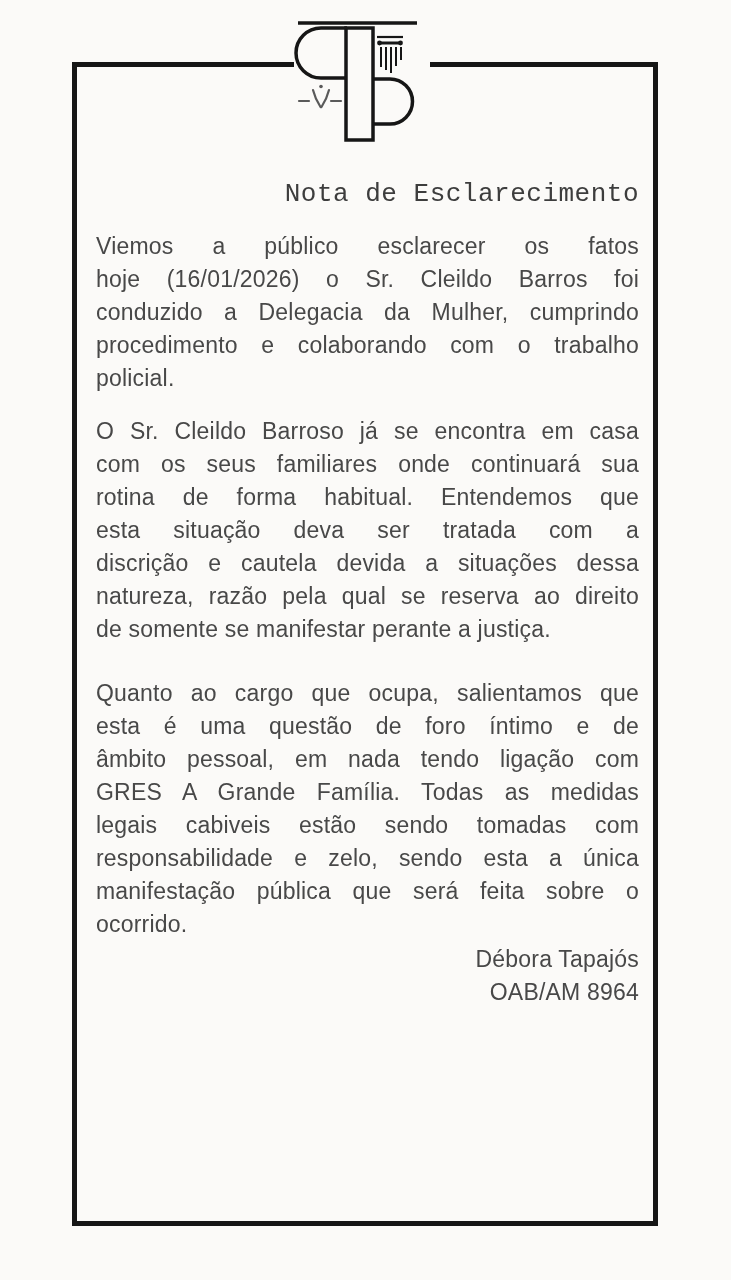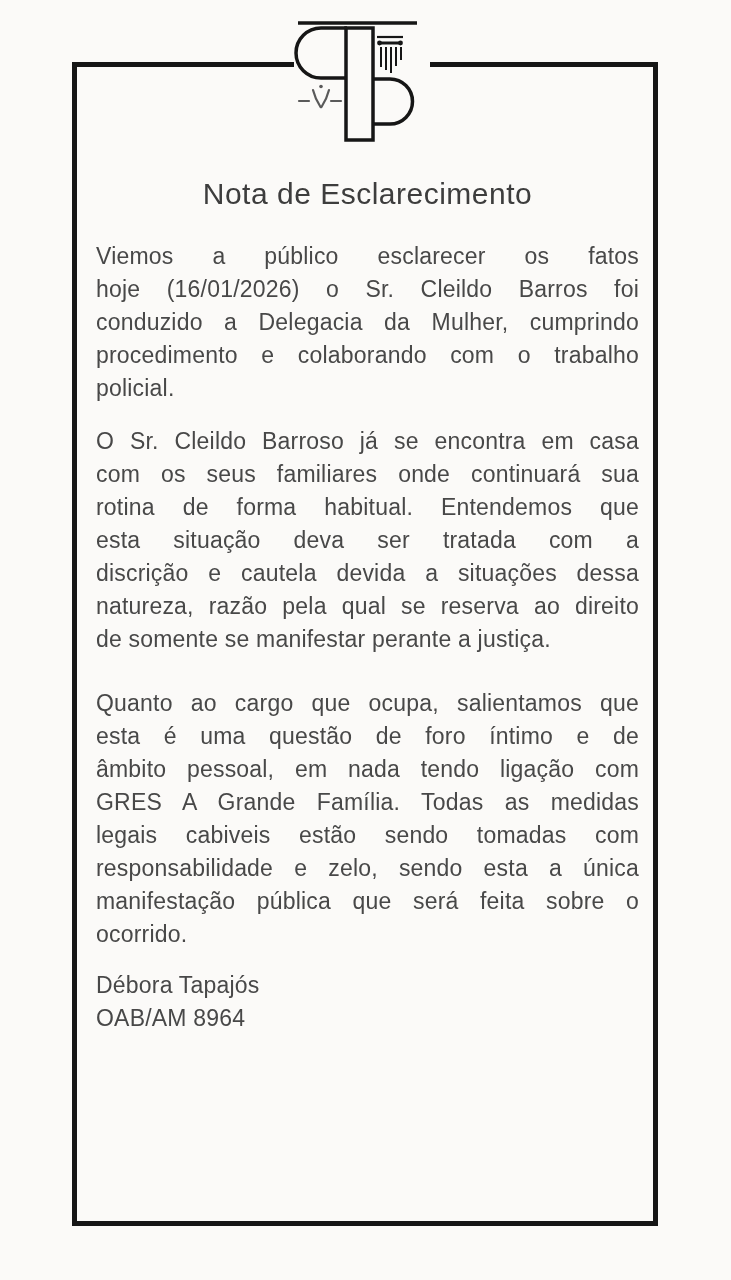--- a/index.html
+++ b/index.html
@@ -28,42 +28,43 @@
     width:136px;height:140px;
     background:var(--background);
     display:flex;align-items:flex-start;justify-content:flex-start;
   }
   .logo-wrap svg{overflow:visible;display:block;}
   .content{
     position:absolute;left:96px;top:176px;width:543px;
   }
   .title{
     margin:0;
-    font-size:30px;line-height:36px;font-weight:400;
+    font-size:26px;line-height:36px;font-weight:400;
     letter-spacing:.5px;
-    text-align:center;
+    text-align:right;
     color:var(--title_color);
+    font-family:Liberation Mono, monospace;
   }
   .body-text{
-    margin-top:28px;
+    margin-top:18px;
     font-size:23px;line-height:33px;
     letter-spacing:.2px;
     color:var(--text);
   }
   .para + .para{margin-top:20px;}
   .para:nth-child(3){margin-top:31px;}
   .para:nth-child(4){margin-top:0;}
   .line{
     text-align:justify;
     text-align-last:justify;
   }
   .line:last-child{text-align-last:left;}
   .signature{
-    margin-top:18px;
-    text-align:left;
+    margin-top:2px;
+    text-align:right;
     font-size:23px;line-height:33px;
     letter-spacing:.2px;
     color:var(--text);
   }
 </style>
 </head>
 <body>
 
 <div>
 

